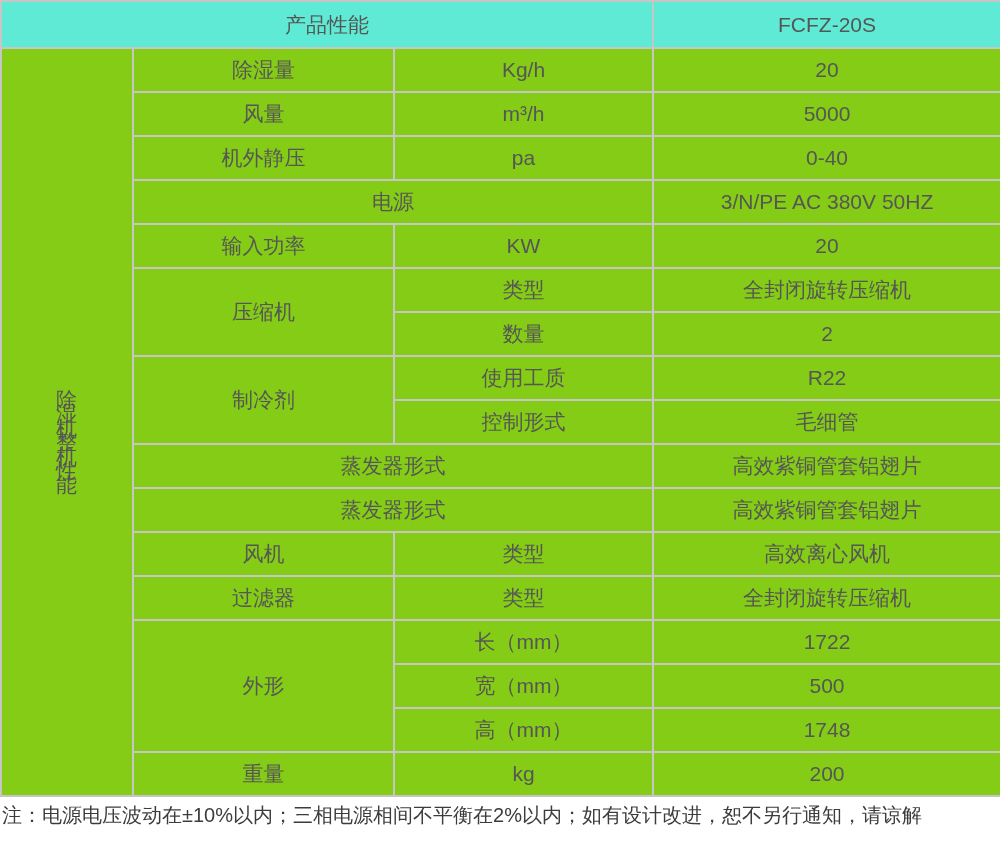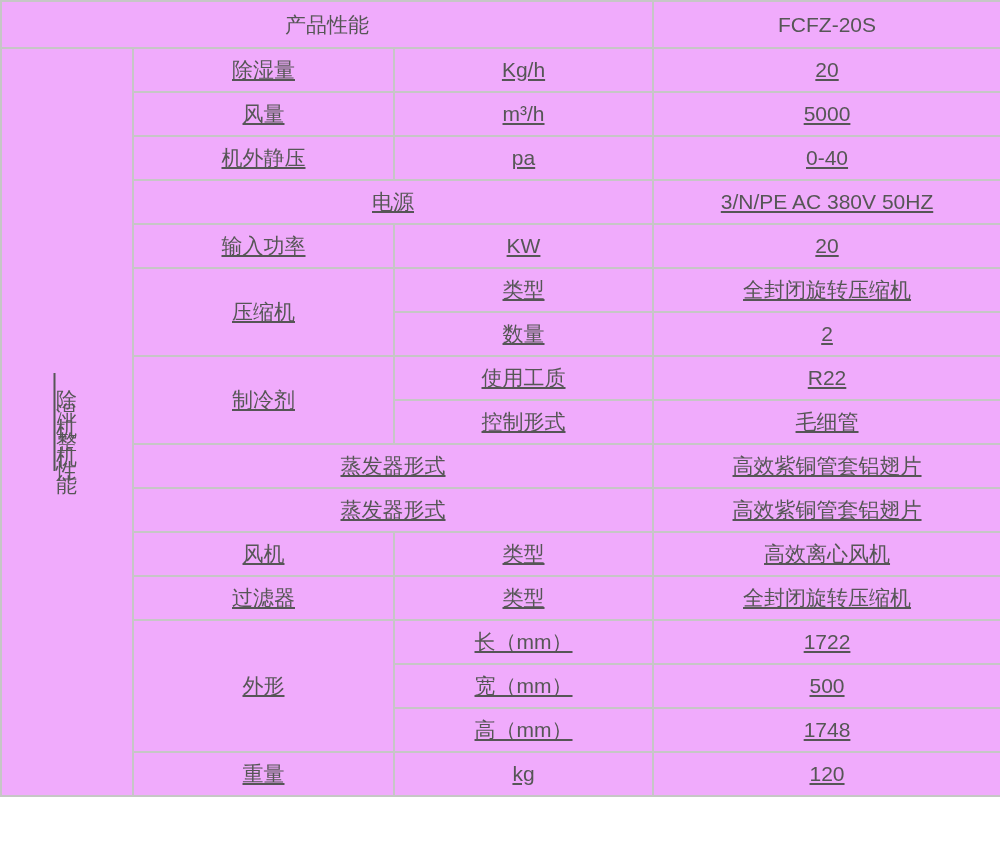--- a/index.html
+++ b/index.html
@@ -30,26 +30,25 @@
     text-align: center;
     vertical-align: middle;
     font-size: 21px;
     font-weight: normal;
     padding: 0;
     overflow: hidden;
     white-space: nowrap;
   }
   table.spec thead th {
     height: 45px;
-    background: #f0abfc;
+    background: #5eead4;
   }
   table.spec tbody td {
     height: 42px;
-    background: #f0abfc;
-    text-decoration: underline;
+    background: #84cc16;
   }
   td.side-cell {
     background: #ffffff;
   }
   .vertical-label {
     writing-mode: vertical-rl;
     text-orientation: upright;
     letter-spacing: 14px;
     margin: 0 auto;
     line-height: 1;
@@ -156,17 +155,18 @@
         <td>宽（mm）</td>
         <td>500</td>
       </tr>
       <tr>
         <td>高（mm）</td>
         <td>1748</td>
       </tr>
       <tr>
         <td>重量</td>
         <td>kg</td>
-        <td>120</td>
+        <td>200</td>
       </tr>
     </tbody>
   </table>
+  <div class="footnote">注：电源电压波动在±10%以内；三相电源相间不平衡在2%以内；如有设计改进，恕不另行通知，请谅解</div>
 </div>
 
 </body></html>

